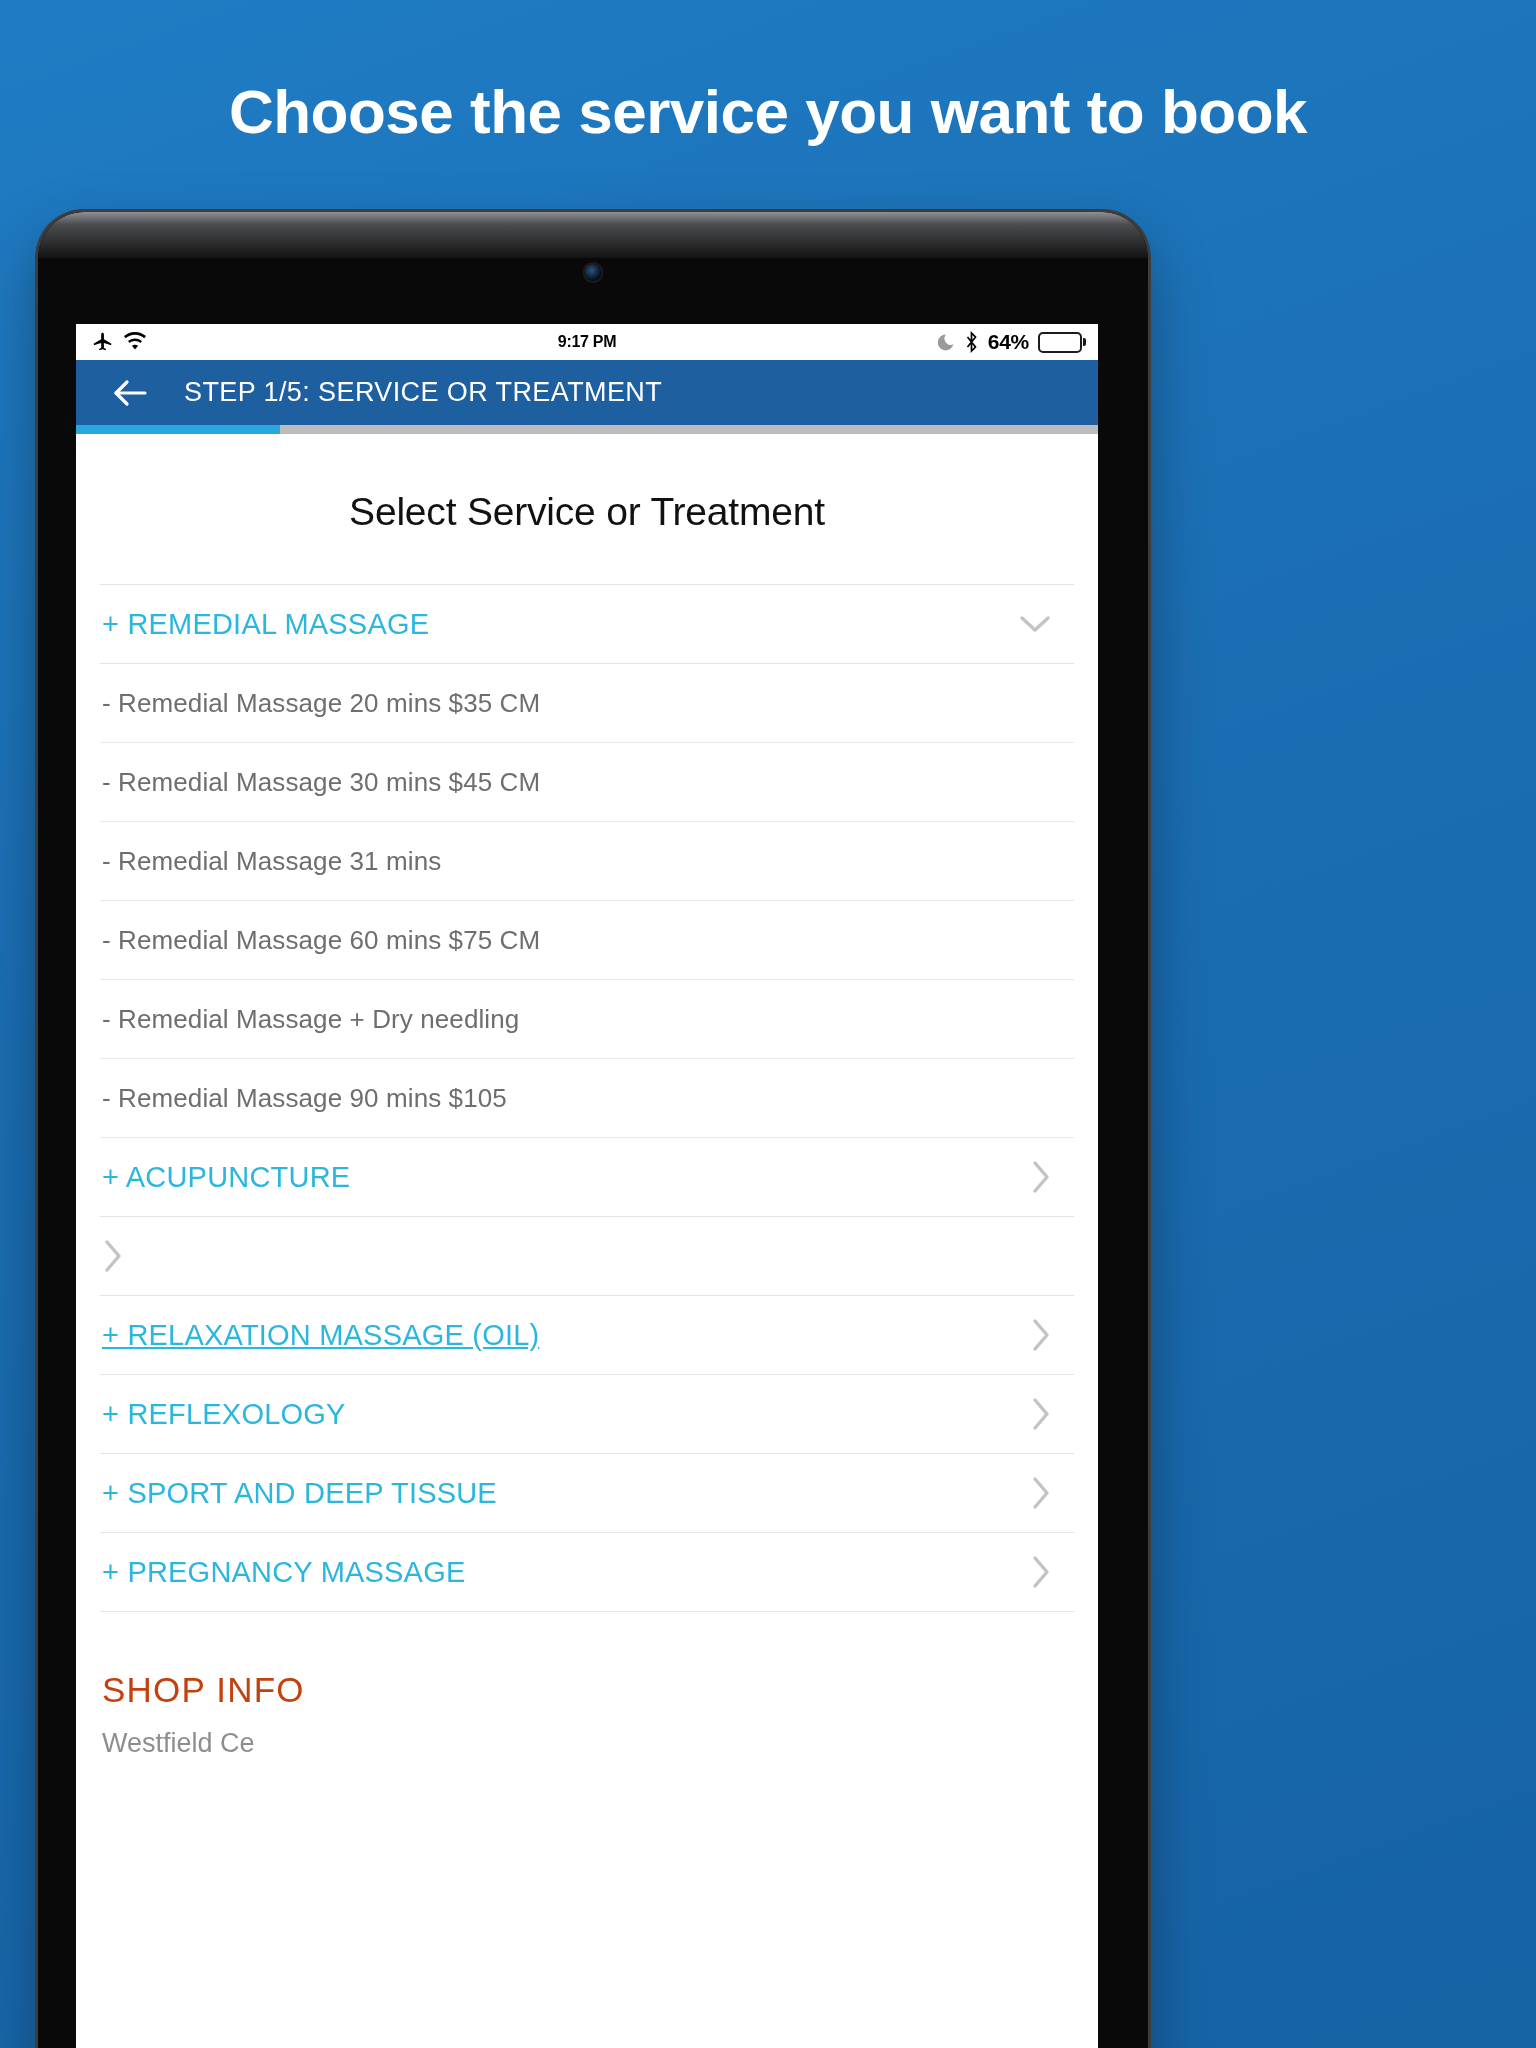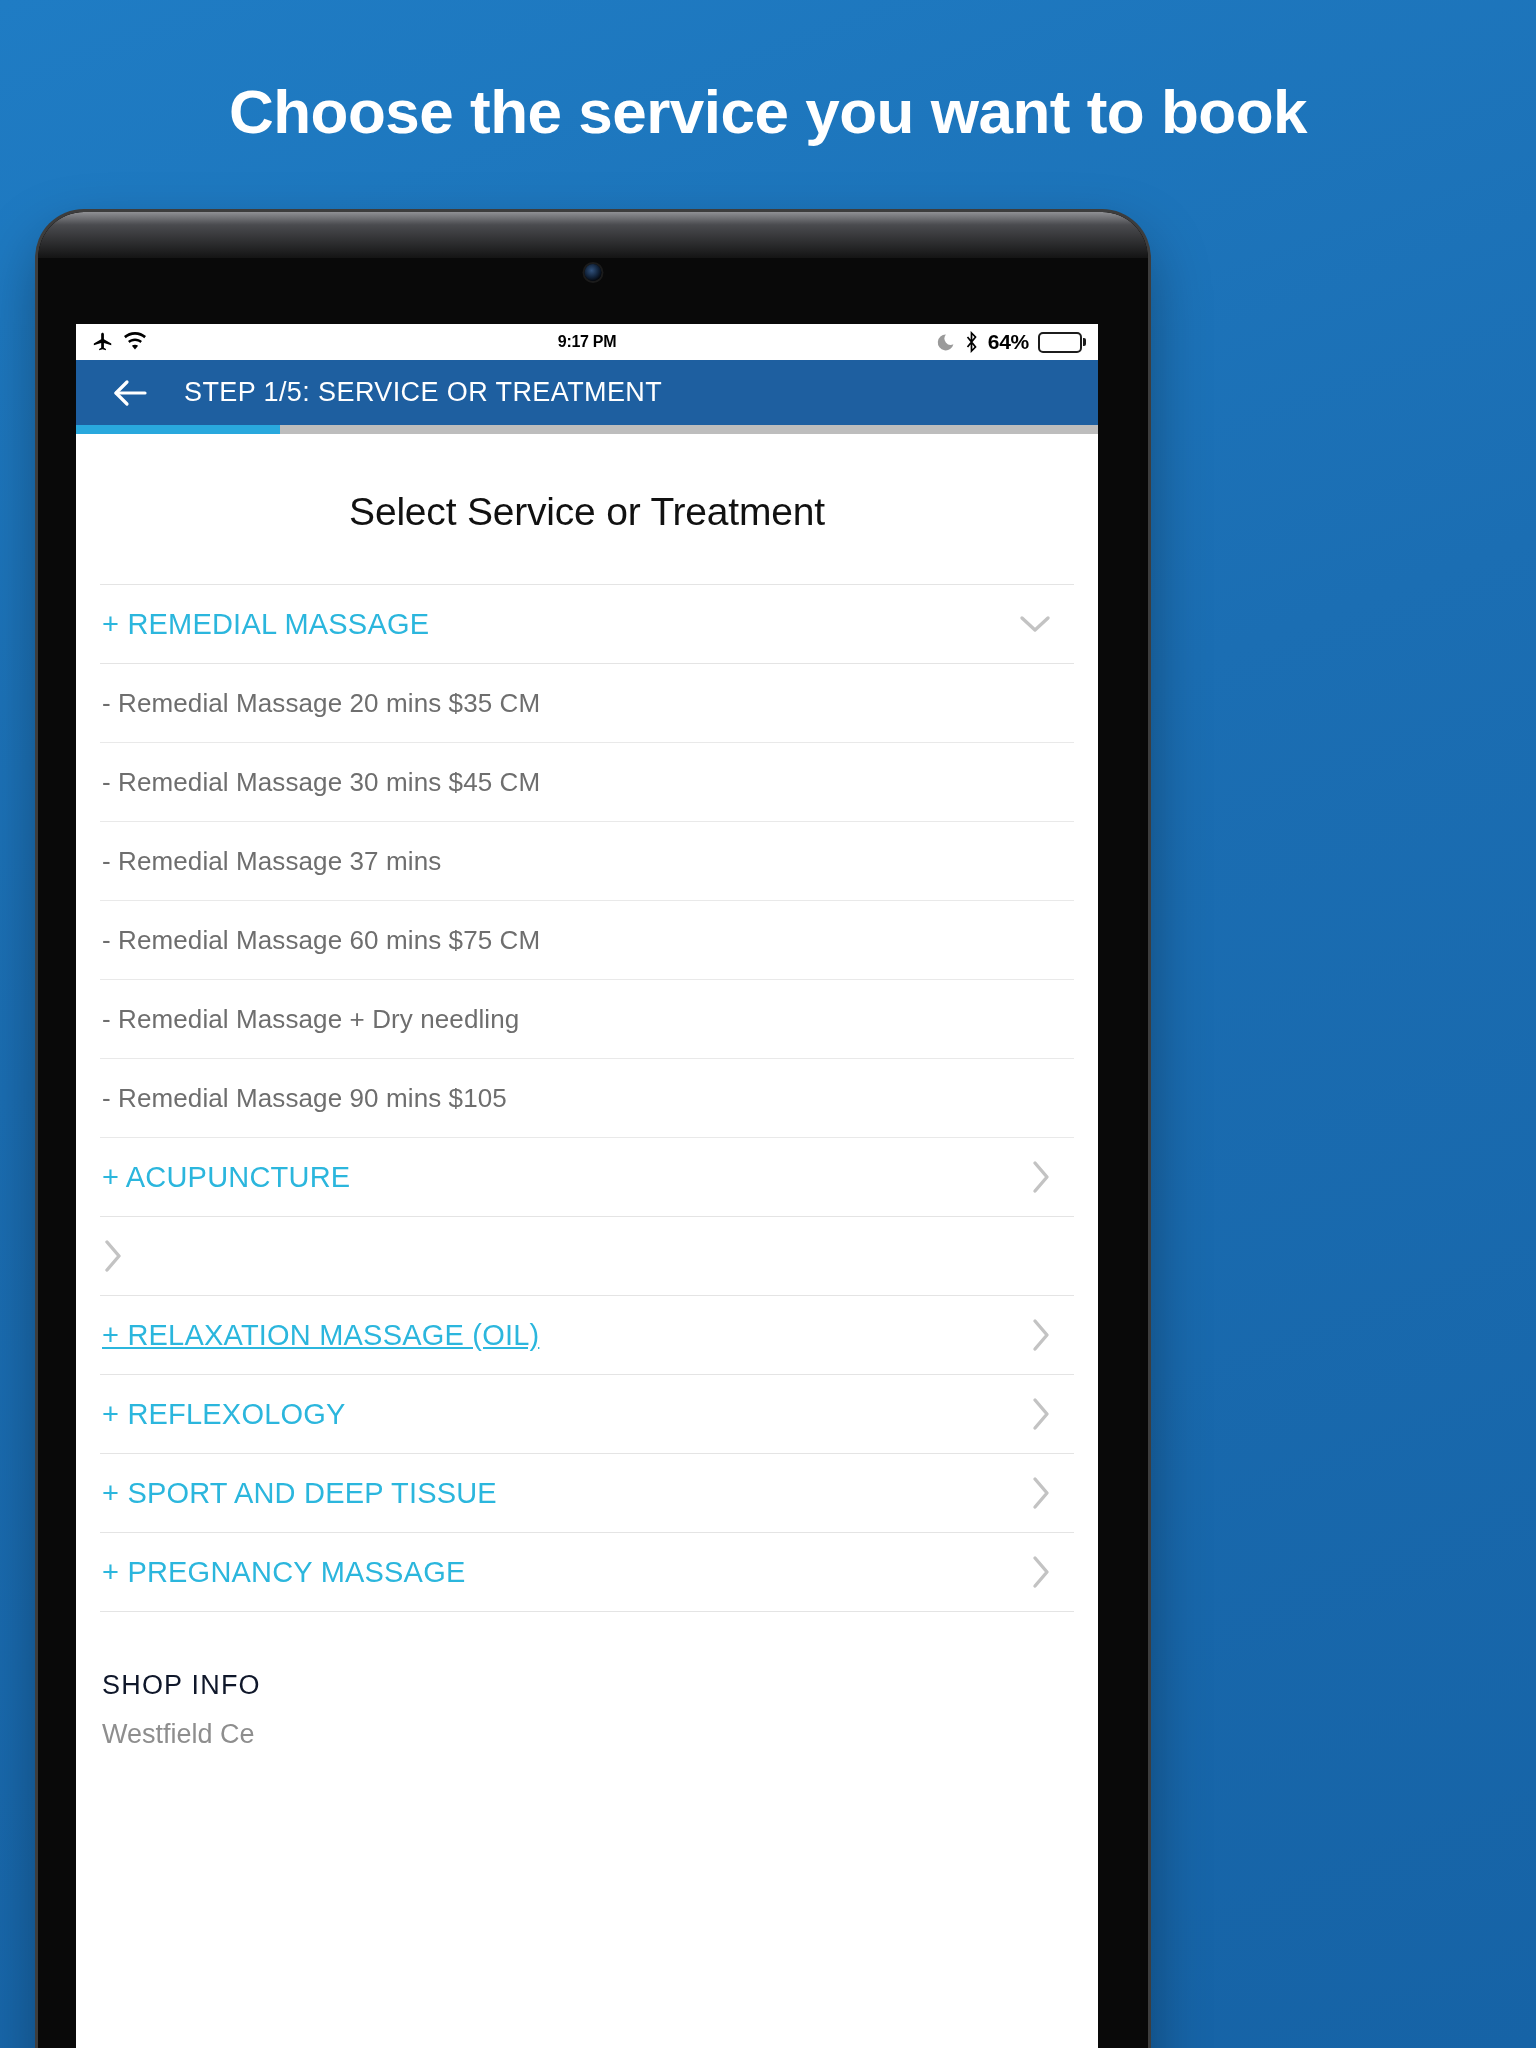--- a/index.html
+++ b/index.html
@@ -240,22 +240,22 @@
     color: #6e6e6e;
     letter-spacing: 0.1px;
     background: #fff;
   }
 
   #shop-info {
     margin: 0 24px;
     padding-top: 58px;
   }
   #shop-info-heading {
-    font-size: 27px;
-    color: #0f172a;
+    font-size: 35px;
+    color: #c2410c;
     letter-spacing: 1.2px;
     padding-left: 2px;
   }
   #shop-info-address {
     font-size: 27px;
     color: #8e8e8e;
     padding-left: 2px;
     margin-top: 18px;
   }
 </style>
@@ -330,21 +330,21 @@
             <div class="accordion-header">
               <span class="accordion-label" style="color: rgb(43, 182, 221);">+ REMEDIAL MASSAGE</span>
               <span class="chev">
                 <svg width="34" height="22" viewBox="0 0 34 22" fill="none" stroke="currentColor" stroke-width="3.4" stroke-linecap="round" stroke-linejoin="round">
                   <path d="M4 5l13 12L30 5"></path>
                 </svg>
               </span>
             </div>
             <div class="sub-item">- Remedial Massage 20 mins $35 CM</div>
             <div class="sub-item">- Remedial Massage 30 mins $45 CM</div>
-            <div class="sub-item">- Remedial Massage 37 mins</div>
+            <div class="sub-item">- Remedial Massage 31 mins</div>
             <div class="sub-item">- Remedial Massage 60 mins $75 CM</div>
             <div class="sub-item">- Remedial Massage + Dry needling</div>
             <div class="sub-item">- Remedial Massage 90 mins $105</div>
             <div class="accordion-header">
               <span class="accordion-label" style="color: rgb(43, 182, 221);">+ ACUPUNCTURE</span>
               <span class="chev">
                 <svg width="22" height="34" viewBox="0 0 22 34" fill="none" stroke="currentColor" stroke-width="3.4" stroke-linecap="round" stroke-linejoin="round">
                   <path d="M5 3l12 14L5 31"></path>
                 </svg>
               </span>

